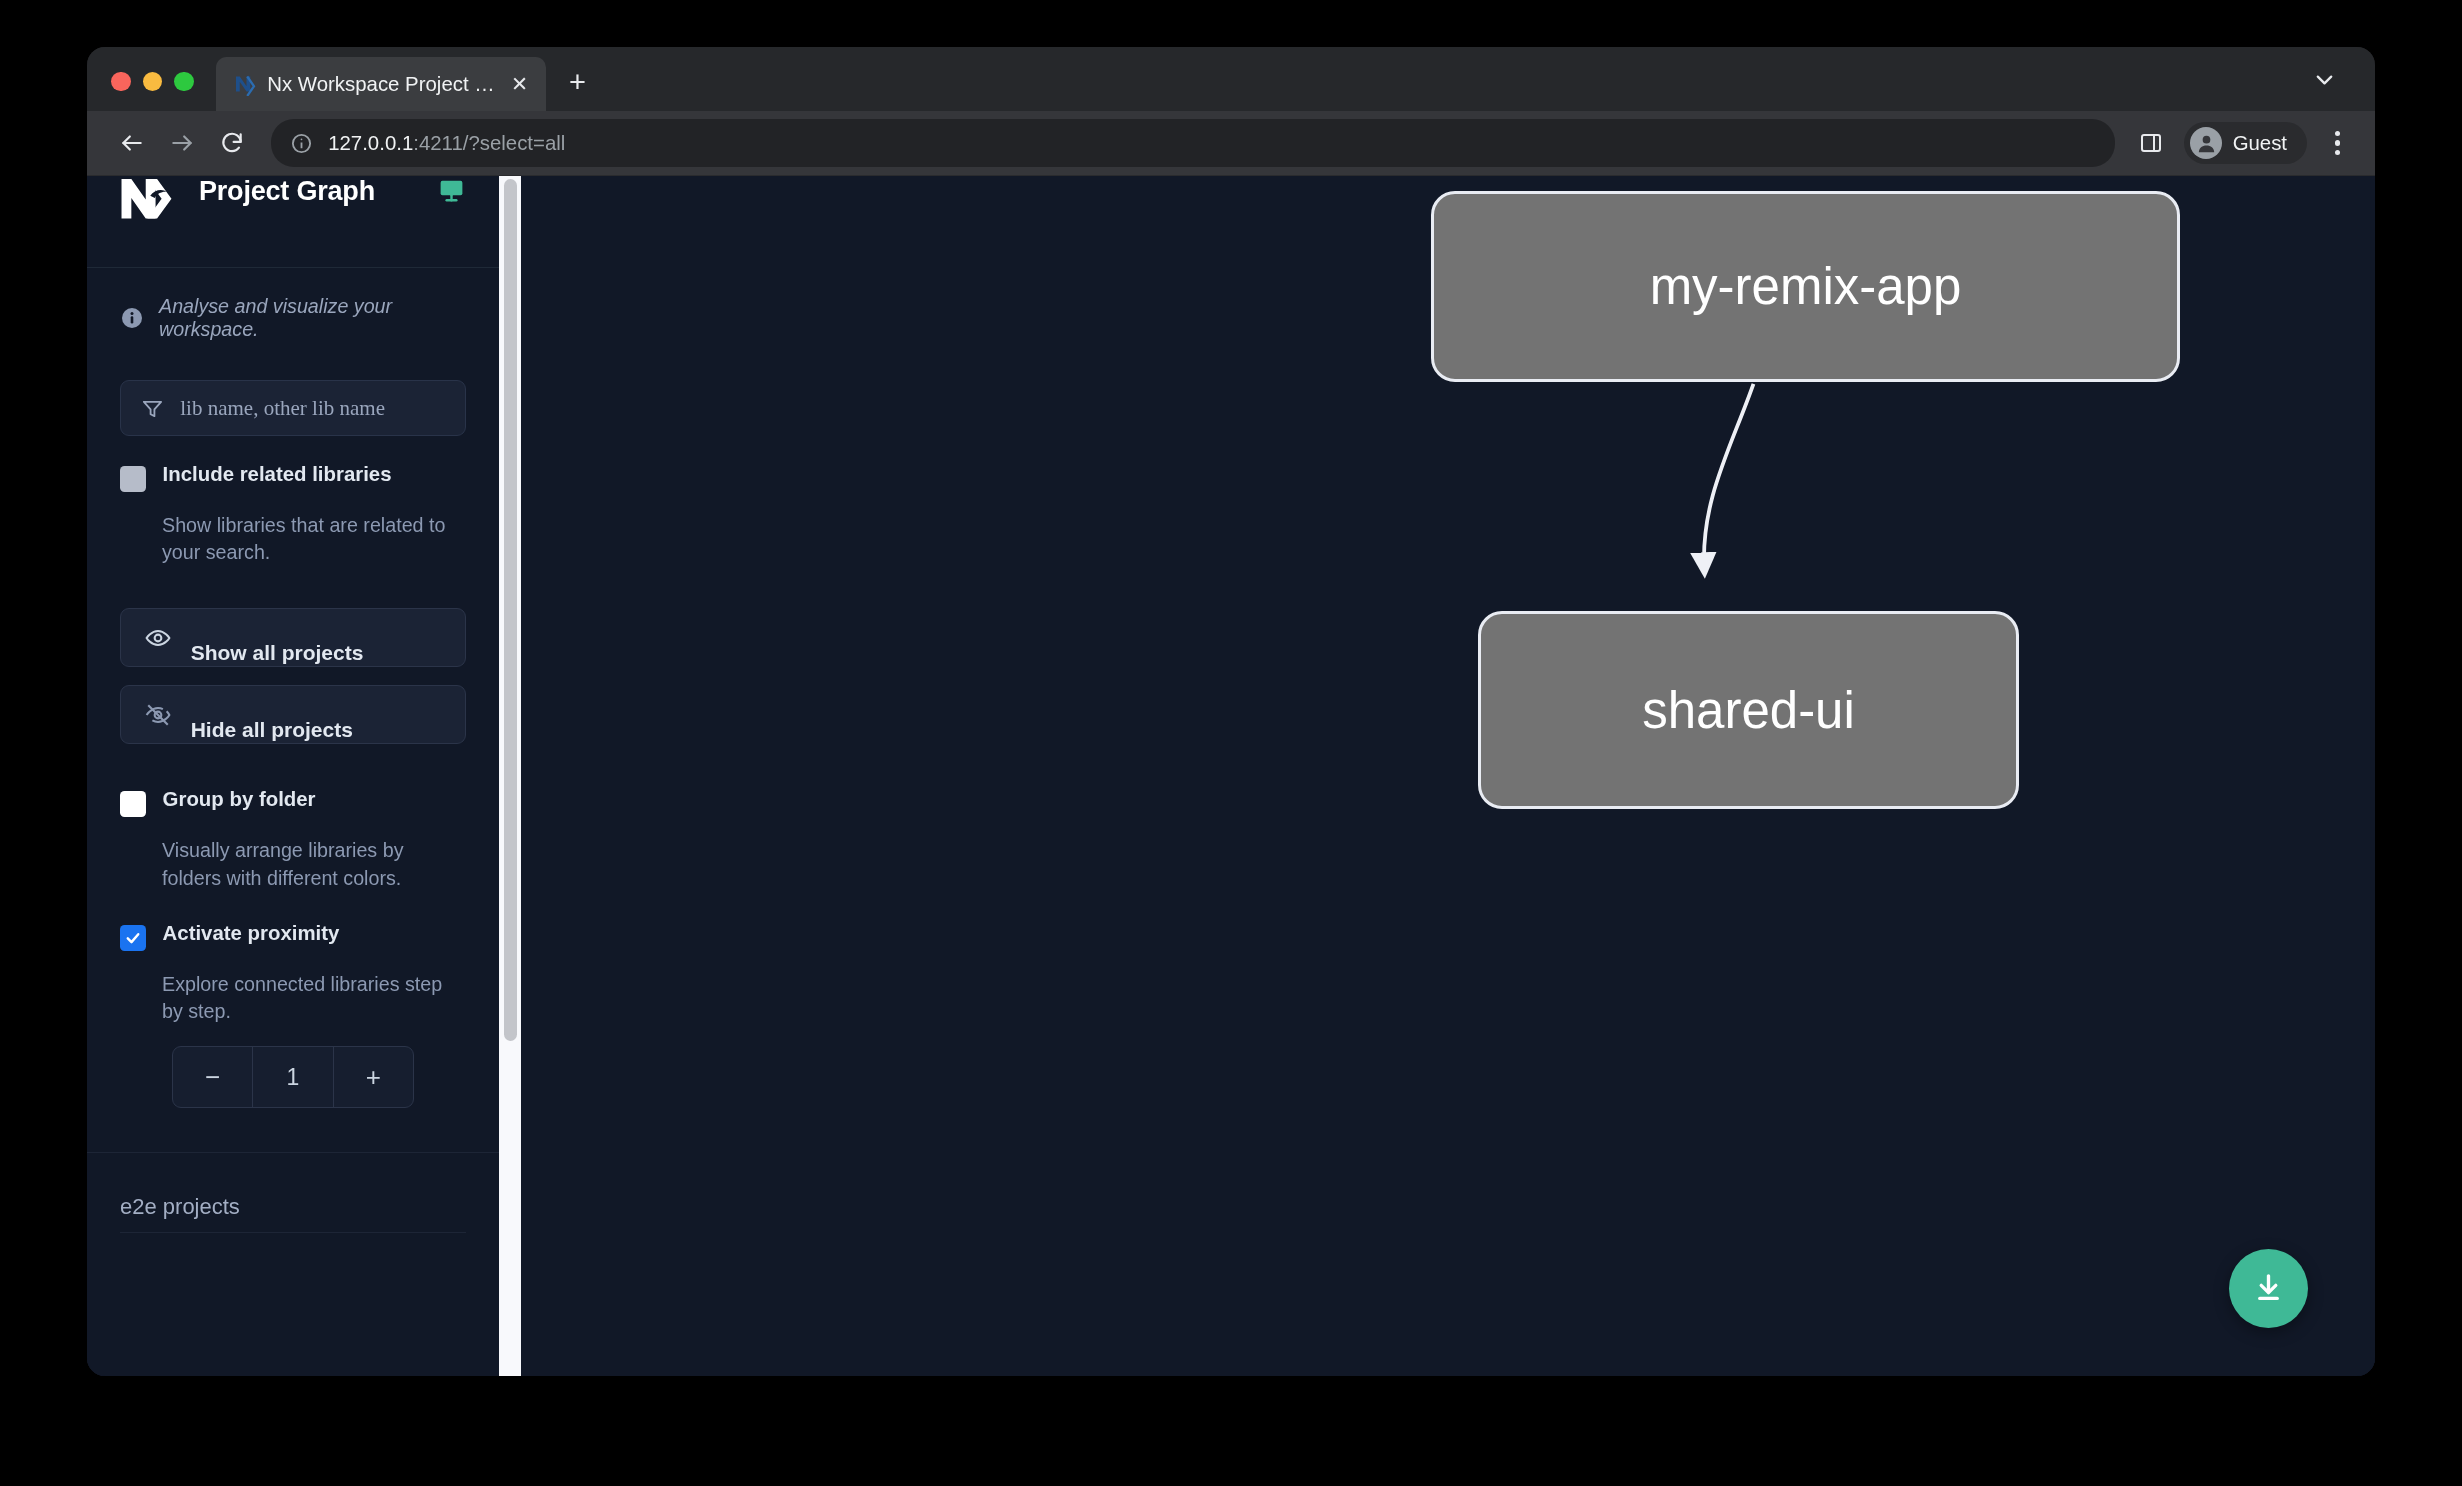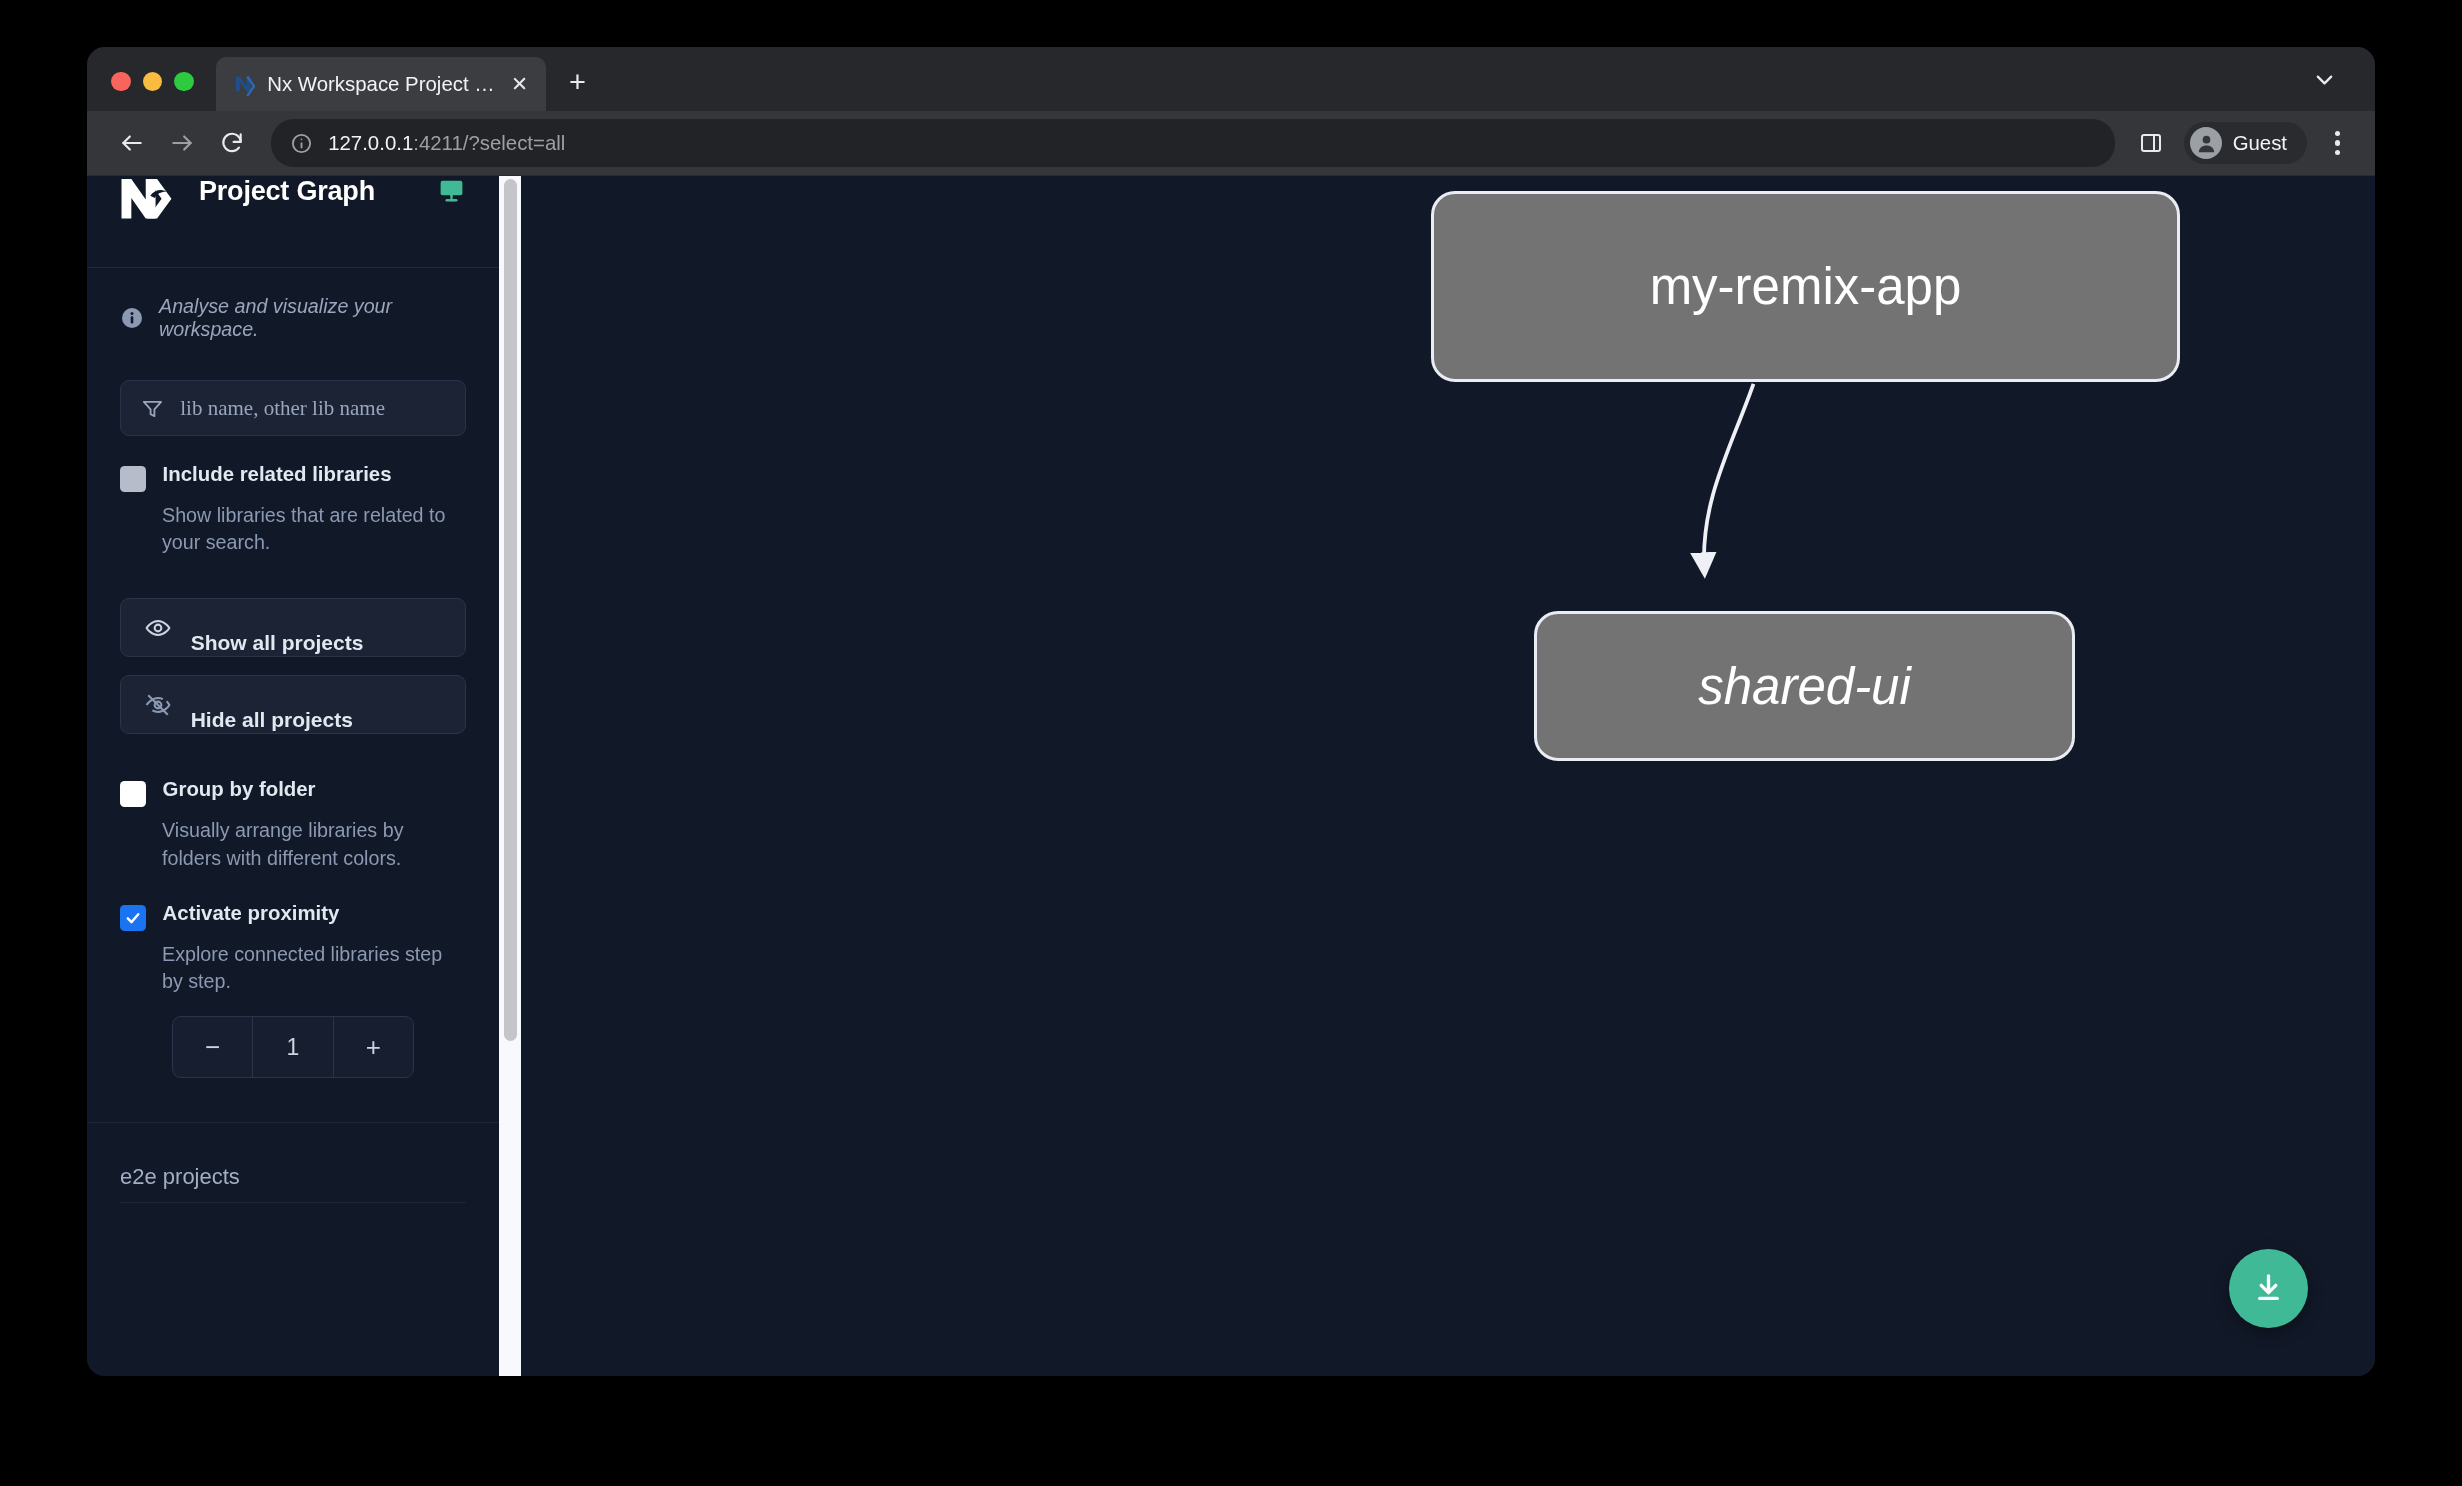--- a/index.html
+++ b/index.html
@@ -221,21 +221,21 @@
     display: flex; align-items: center; justify-content: center;
   }
   .cbx.unchecked-gray { background: #b6bcc9; }
   .cbx.unchecked-white { background: #ffffff; }
   .cbx.checked { background: #1a73f0; }
   .cbx.checked svg { display: block; }
   .option-label { color: #e2e8f0; font-size: 20.4px; font-weight: 700; line-height: 1.15; }
   .option-desc {
     color: #8c99b2; font-size: 19.7px;
     line-height: 1.38;
-    margin-top: 10px;
+    margin-top: 20px;
     padding-left: 42px;
     max-width: 333px;
   }
 
   .ghost-button {
     margin: 0 33px;
     height: 59px;
     background: #1b2335;
     border: 1.5px solid #2b3침;
     border: 1.5px solid #2b3449;
@@ -314,21 +314,21 @@
     display: flex; align-items: center; justify-content: center;
   }
   .graph-node .node-label {
     color: #ffffff;
     font-size: 51px;
     font-weight: 400;
     letter-spacing: 0px;
     white-space: nowrap;
   }
   #node-my-remix-app { left: 910px; top: 15px; width: 749px; height: 191px; }
-  #node-shared-ui    { left: 1013px; top: 435px; width: 541px; height: 150px; font-style: italic; }
+  #node-shared-ui    { left: 957px; top: 435px; width: 541px; height: 198px; }
   #edges-svg { position: absolute; left: 0; top: 0; width: 100%; height: 100%; pointer-events: none; }
 
   #download-fab {
     position: absolute;
     right: 67px; bottom: 48px;
     width: 79px; height: 79px;
     border-radius: 50%;
     background: #3fb996;
     display: flex; align-items: center; justify-content: center;
     box-shadow: 0 4.5px 15px rgba(0,0,0,0.35);

